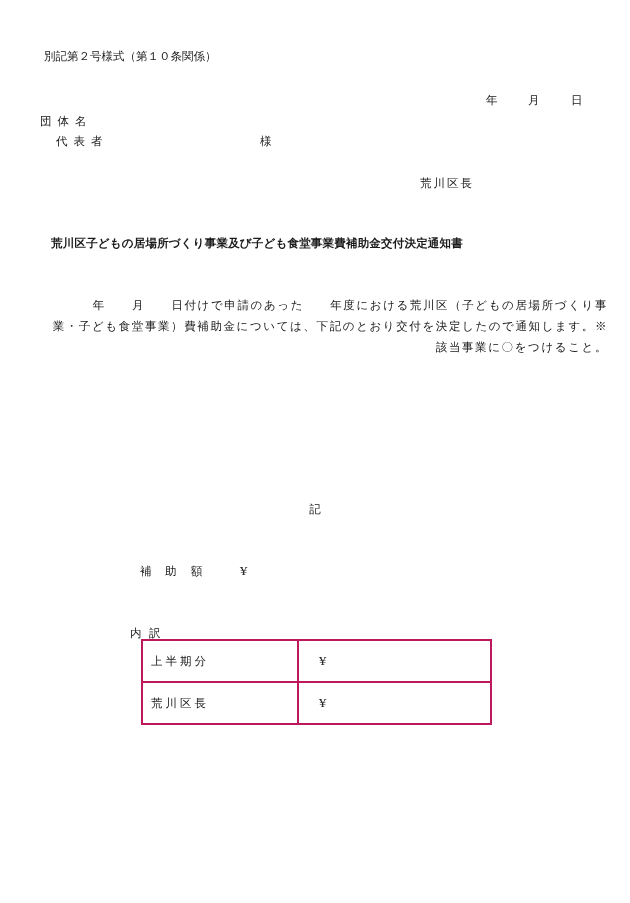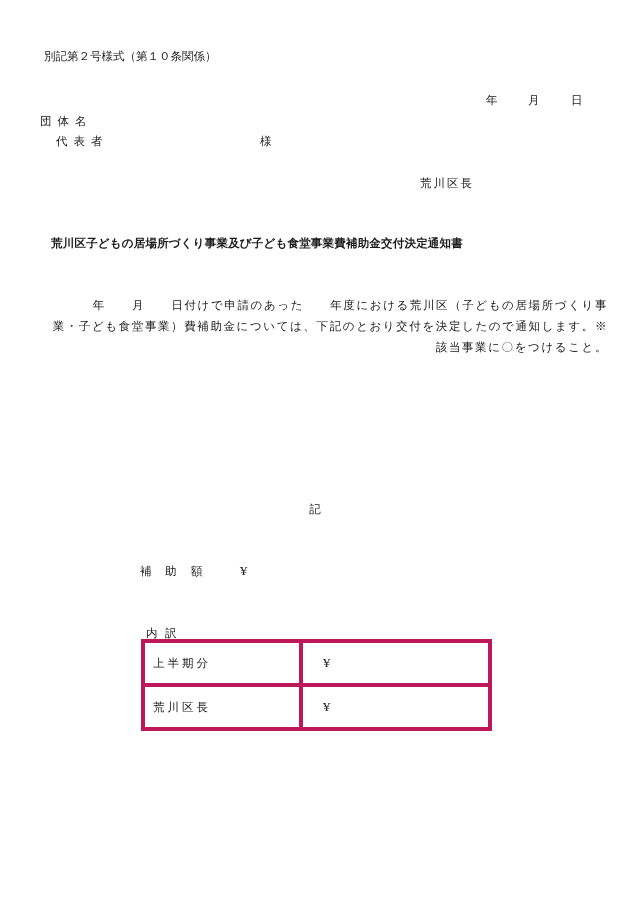--- a/index.html
+++ b/index.html
@@ -22,28 +22,28 @@
   .body-text {
     left: 48px; top: 295px; width: 560px; white-space: normal;
     line-height: 21px; letter-spacing: 1.6px; text-align: right;
   }
   .ki { left: 0; width: 630px; text-align: center; top: 502px; }
   .amount { left: 140px; top: 564px; }
   .amount span { display: inline-block; }
   .amount .c1 { width: 25px; }
   .amount .c2 { width: 26px; }
   .amount .c3 { width: 49px; }
-  .breakdown { left: 130px; top: 626px; margin-left: 16px; }
+  .breakdown { left: 130px; top: 626px; }
   .breakdown .c1 { display: inline-block; width: 19px; }
   table.detail {
     position: absolute; left: 141px; top: 639px;
     border-collapse: collapse; width: 351px;
   }
   table.detail td {
-    border: 4px solid #be185d; height: 40px; padding: 0; font-size: 11.5px;
+    border: 2px solid #be185d; height: 40px; padding: 0; font-size: 11.5px;
   }
   table.detail td.label { width: 146px; padding-left: 8px; letter-spacing: 3px; }
   table.detail td.val { padding-left: 20px; }
 </style>
 </head>
 <body>
 
 <div class="abs form-no">別記第２号様式（第１０条関係）</div>
 
 <div class="abs date date-y">年</div>

